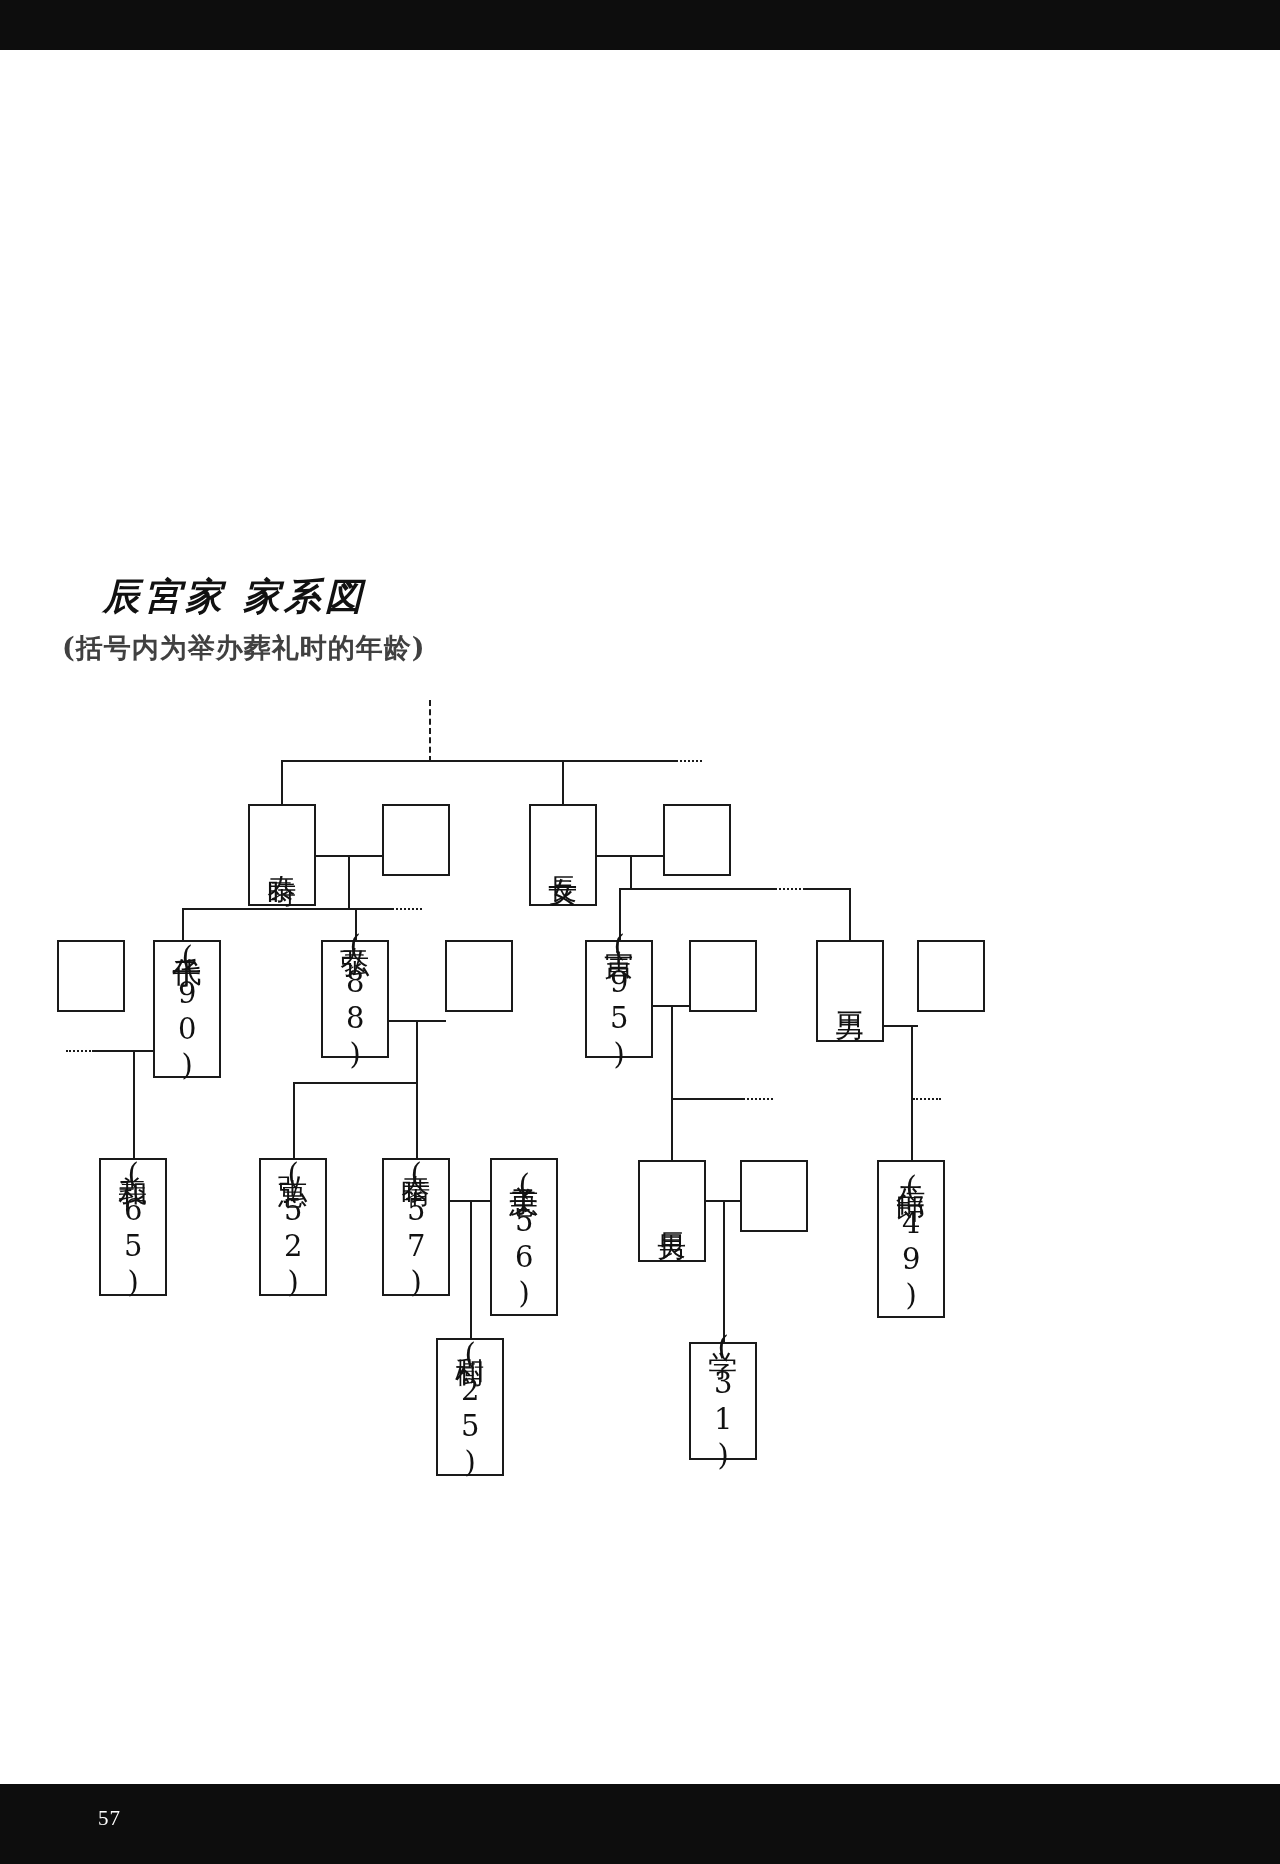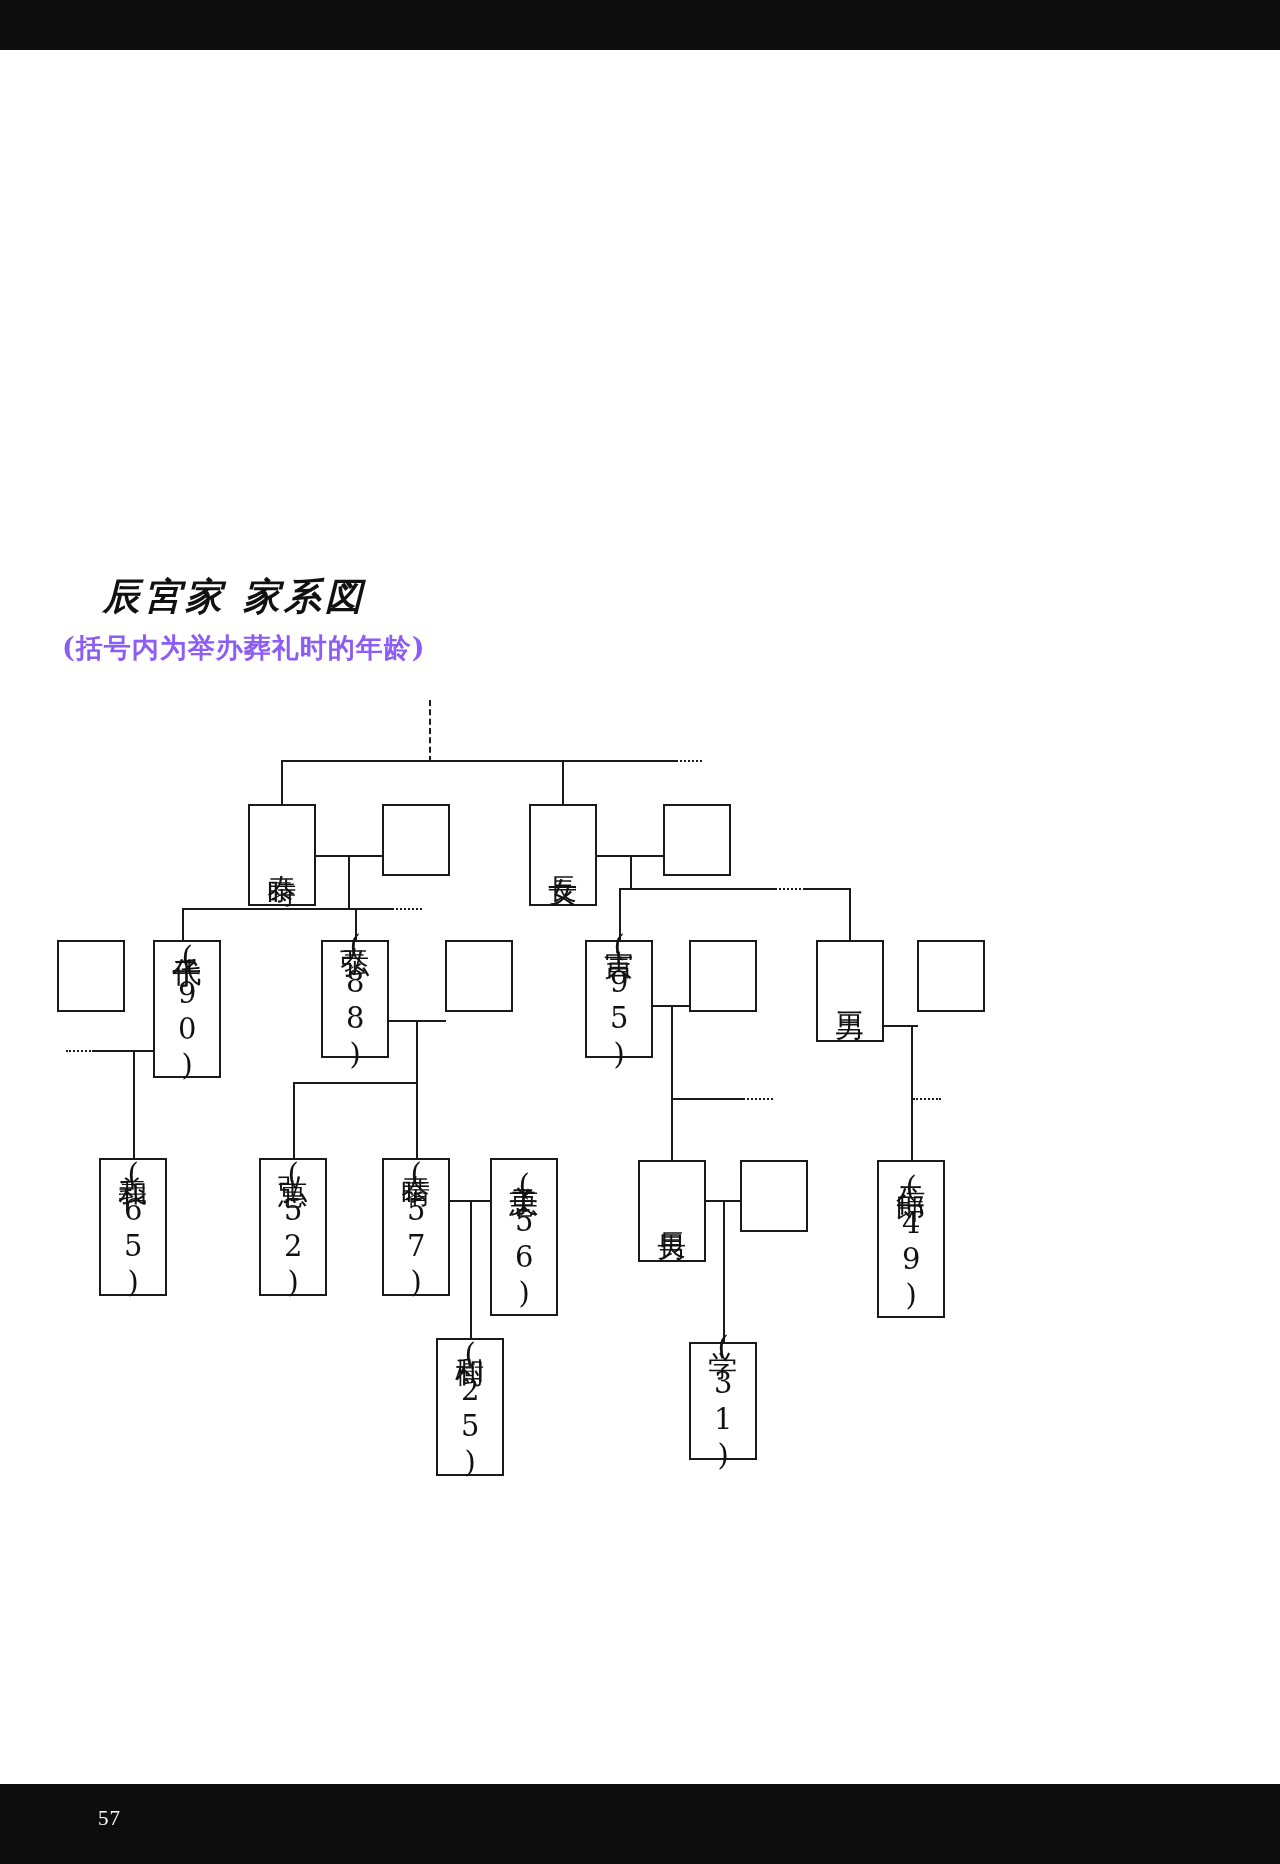--- a/index.html
+++ b/index.html
@@ -57,21 +57,21 @@
     white-space: nowrap;
   }
   .title-sub {
     position: absolute;
     left: 62px;
     top: 580px;
     font-family: "DejaVu Serif", serif;
     font-weight: bold;
     font-size: 27px;
     letter-spacing: 1px;
-    color: #8b5cf6;
+    color: #404040;
     white-space: nowrap;
   }
 
   
   .node {
     position: absolute;
     border: 2px solid #1a1a1a;
     background: #ffffff;
     box-sizing: border-box;
     display: flex;

